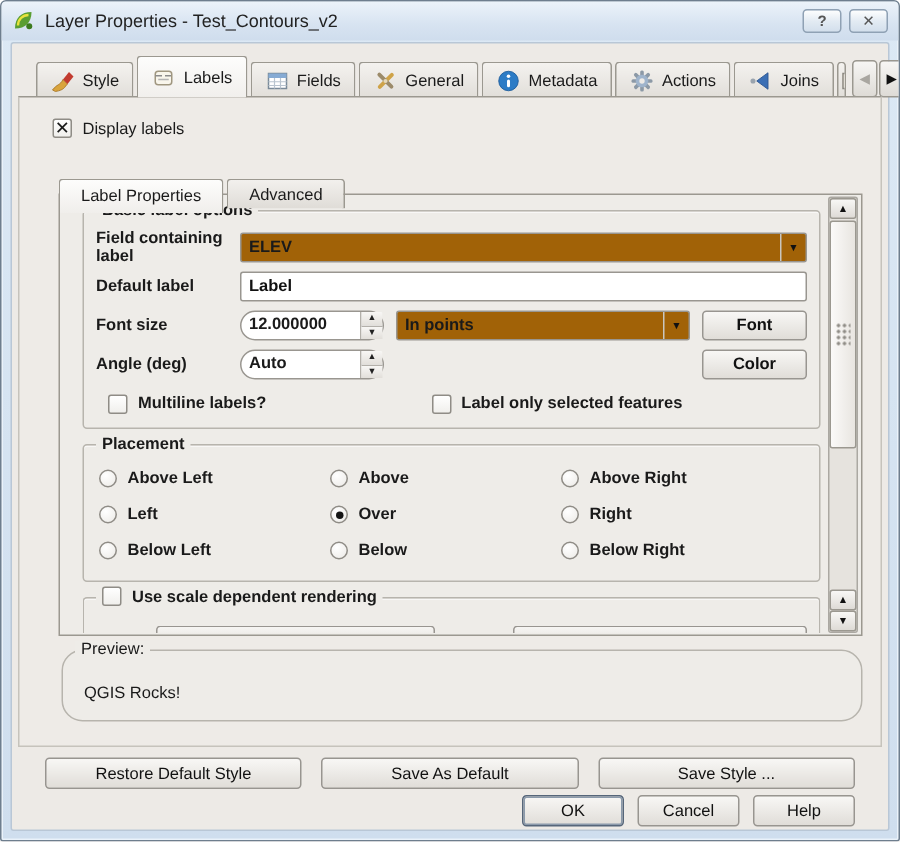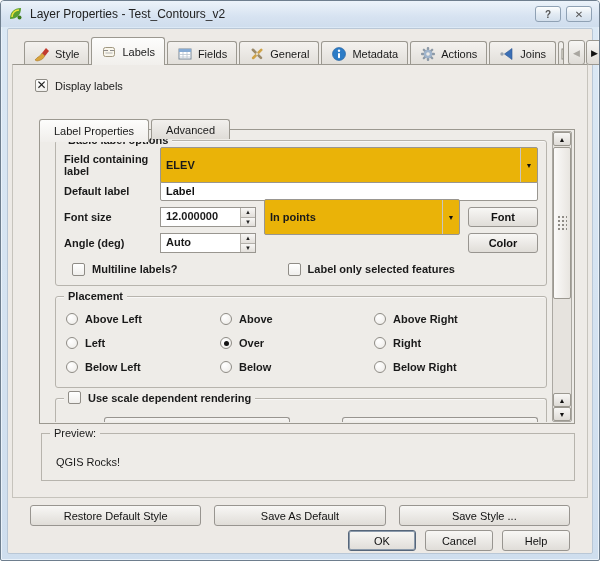--- a/index.html
+++ b/index.html
@@ -60,25 +60,25 @@
   .group { position:relative; border:1px solid #b7b4ad; border-radius:3px; margin-bottom:10px; width:492px;
            box-shadow: inset 0 1px 0 rgba(255,255,255,.6); }
   .group-title { position:absolute; top:-7px; left:8px; background:#eeece8; padding:0 4px; white-space:nowrap; }
   .group-title-check { position:absolute; top:-8px; left:8px; background:#eeece8; padding:0 4px; }
 
   .g-basic { height:146px; padding:14px 8px 0 8px; }
   .frow { display:flex; align-items:center; margin-bottom:6px; height:20px; }
   .frow .flabel { width:96px; flex:0 0 auto; }
   .text-input { flex:1; height:20px; border:1px solid #999690; border-radius:2px; background:#fff;
                 padding:0 5px; font:inherit; color:#111; }
-  .combo { flex:1; height:36px; border:1px solid #999690; border-radius:2px; background:#eab308;
+  .combo { flex:1; height:20px; border:1px solid #999690; border-radius:2px; background:#a16207;
            display:flex; align-items:center; position:relative; padding-left:5px; }
   .combo .arrow-box { position:absolute; right:0; top:0; bottom:0; width:17px; border-left:1px solid #c9c6c0;
                       display:flex; align-items:center; justify-content:center; font-size:7px; color:#111; }
-  .spin { width:96px; flex:0 0 auto; height:20px; border:1px solid #999690; border-radius:0; background:#fff;
+  .spin { width:96px; flex:0 0 auto; height:20px; border:1px solid #999690; border-radius:10px; background:#fff;
           display:flex; position:relative; }
   .spin .spin-val { flex:1; padding:2px 0 0 5px; }
   .spin .spin-btns { width:15px; border-left:1px solid #b3b0aa; display:flex; flex-direction:column; }
   .spin .sp { flex:1; display:flex; align-items:center; justify-content:center; font-size:6px; color:#222;
               background:linear-gradient(#f8f7f5,#e2dfda); }
   .spin .sp.up { border-bottom:1px solid #b3b0aa; border-radius:0 1px 0 0; }
   .btn { height:20px; border:1px solid #989590; border-radius:3px;
          background:linear-gradient(#f8f7f5,#e0ddd8); display:flex; align-items:center; justify-content:center;
          font:inherit; color:#111; }
   .side-btn { width:70px; flex:0 0 auto; margin-left:8px; }
@@ -108,21 +108,21 @@
   .vs-track { flex:1; position:relative; }
   .vs-thumb { position:absolute; left:0; right:0; top:1px; height:152px; border:1px solid #9b9890; border-radius:2px;
               background:linear-gradient(90deg,#fbfaf9,#e8e5e0); display:flex; align-items:center; justify-content:center; }
   .grip { width:10px; height:16px;
           background-image:radial-gradient(circle, #8f8c86 1px, transparent 1.2px);
           background-size:4px 4px; background-position:0 0; }
   .vs-bottom { flex:0 0 auto; display:flex; flex-direction:column; }
 
   
   .g-preview { position:absolute; left:28px; width:534px; top:368px; height:48px;
-               border:1px solid #b7b4ad; border-radius:0; background:#eeece8; }
+               border:1px solid #b7b4ad; border-radius:14px; background:#eeece8; }
   .g-preview .group-title { background:#eeece8; }
   .preview-text { padding:22px 0 0 14px; }
 
   
   .stylebtn-row { position:absolute; left:22px; right:22px; top:476px; display:flex; gap:13px; }
   .stylebtn-row .btn { flex:1; height:21px; }
   .dlgbtn-row { position:absolute; right:22px; top:501px; display:flex; gap:9px; }
   .dlgbtn-row .btn { width:68px; height:21px; }
   .btn.default-btn { border-color:#56667a; box-shadow:0 0 0 1px #8b9aab inset; }
 </style>

